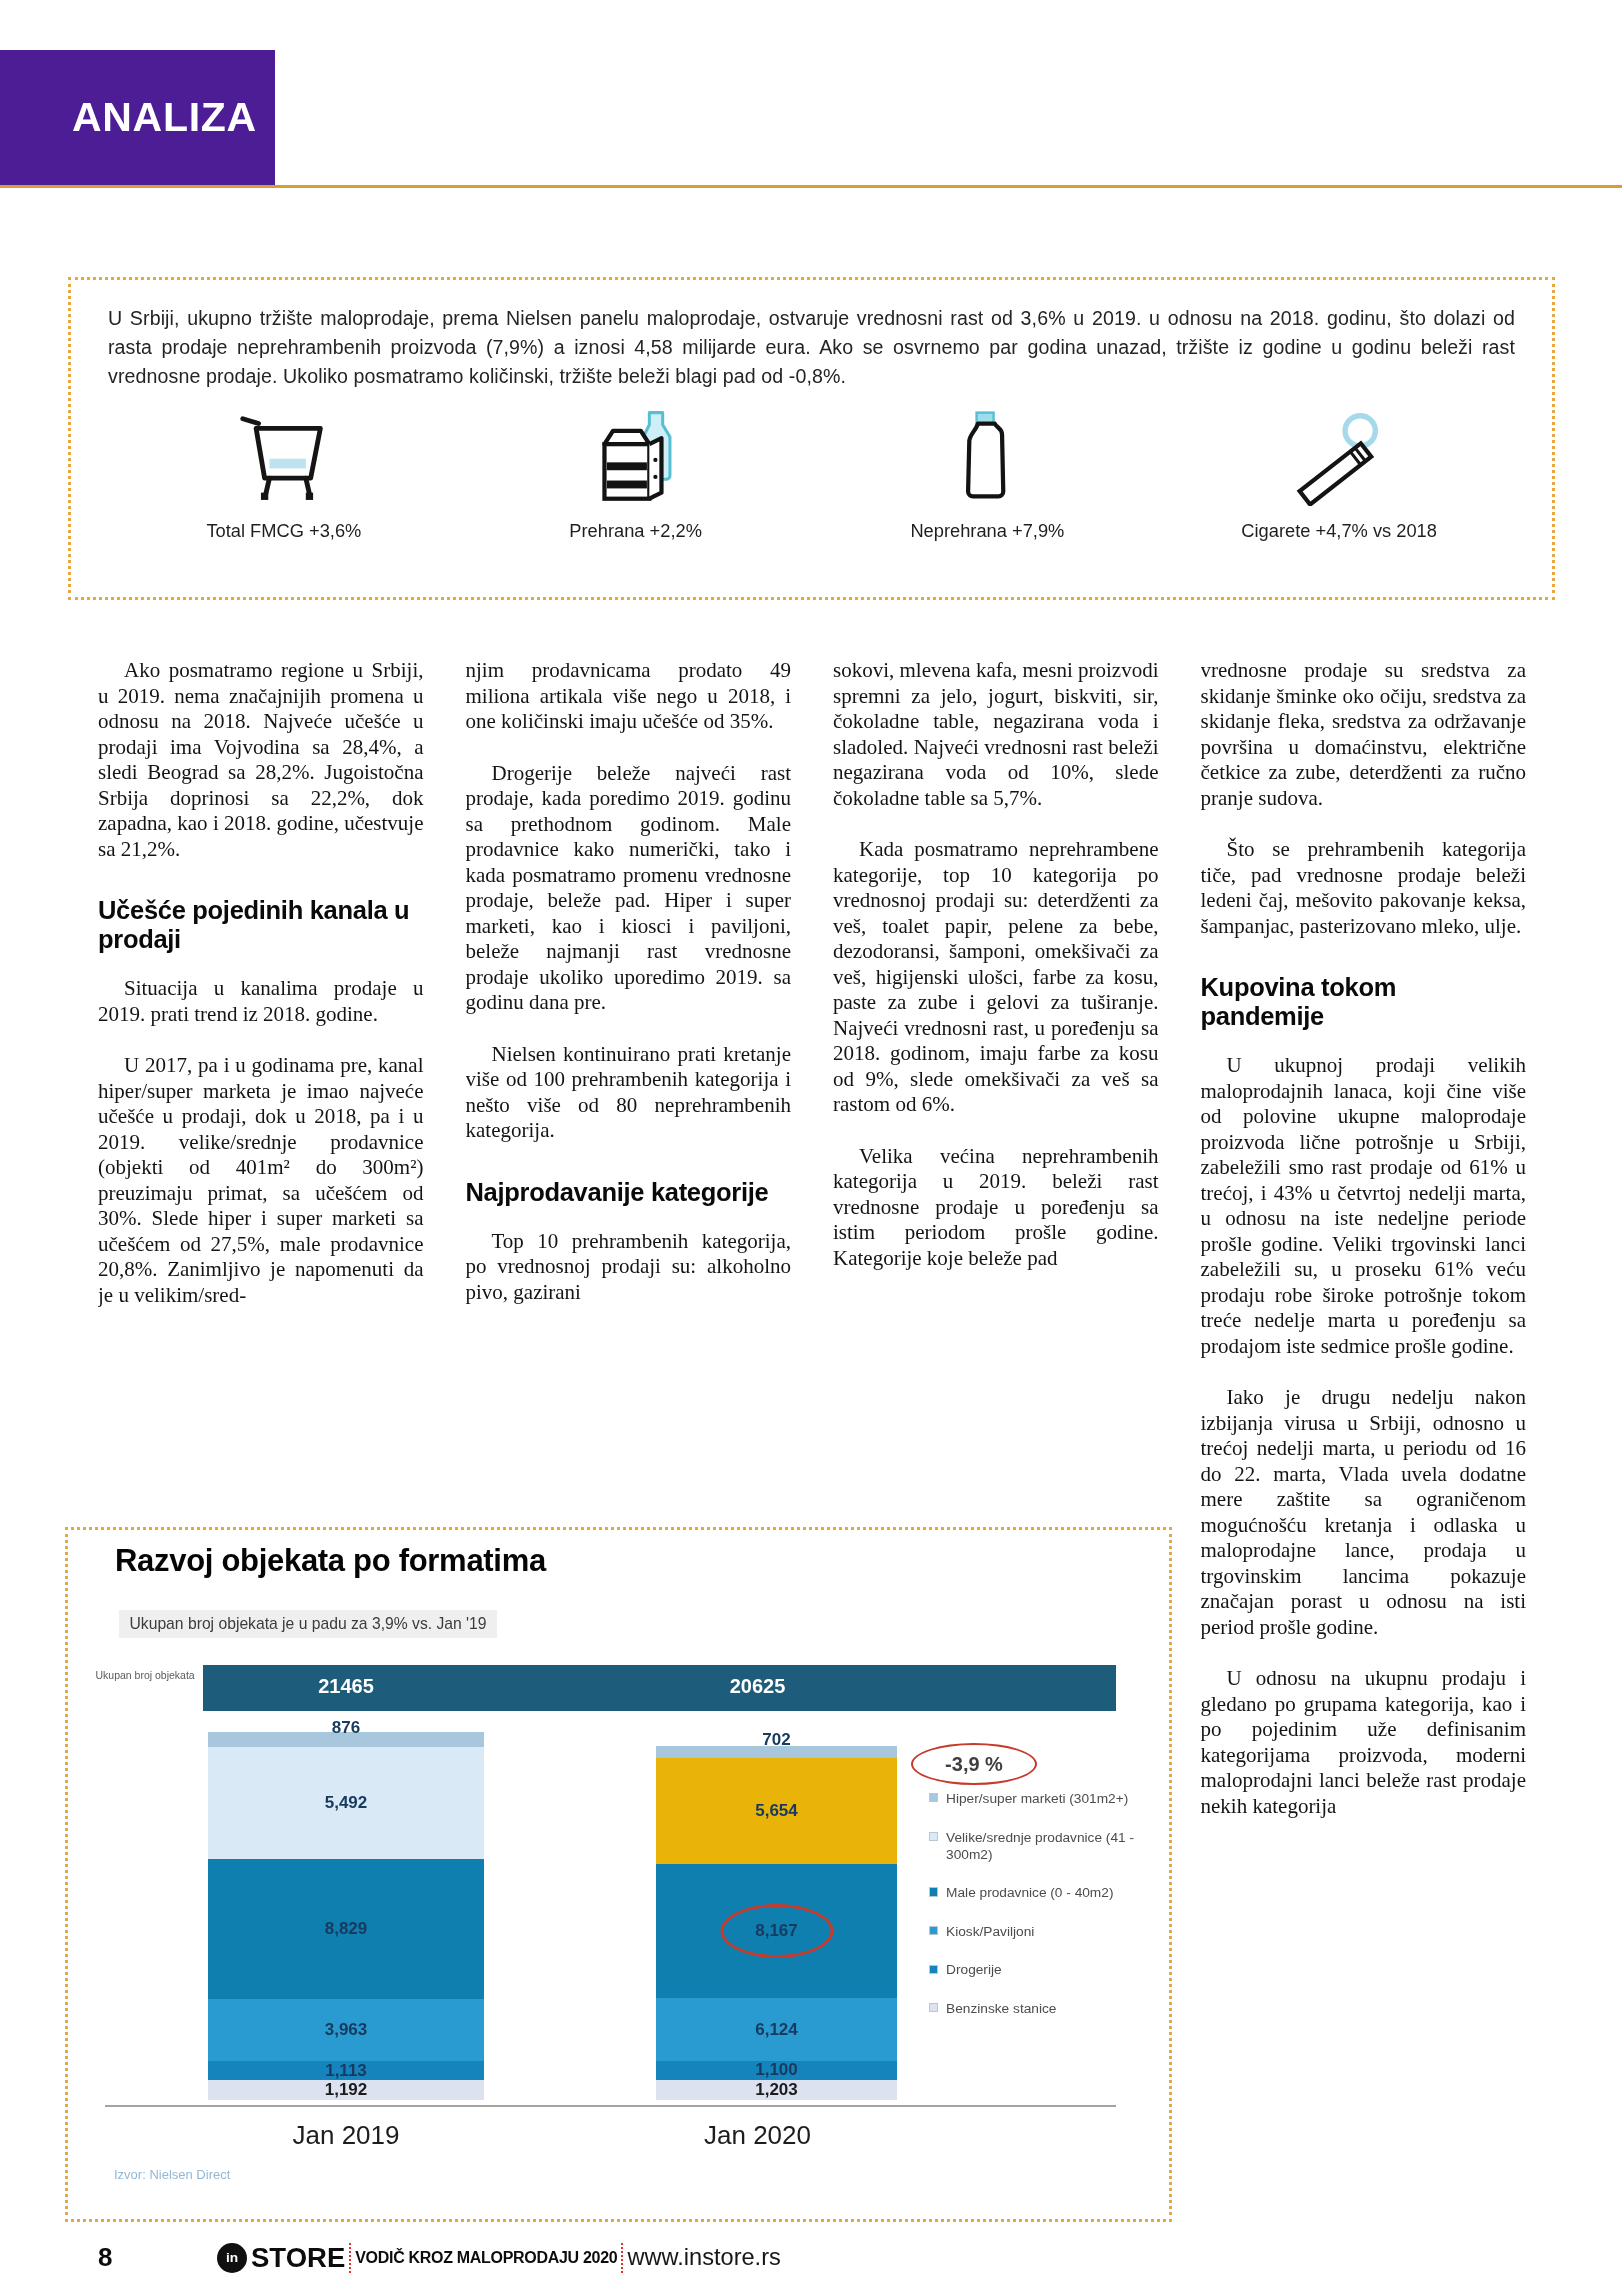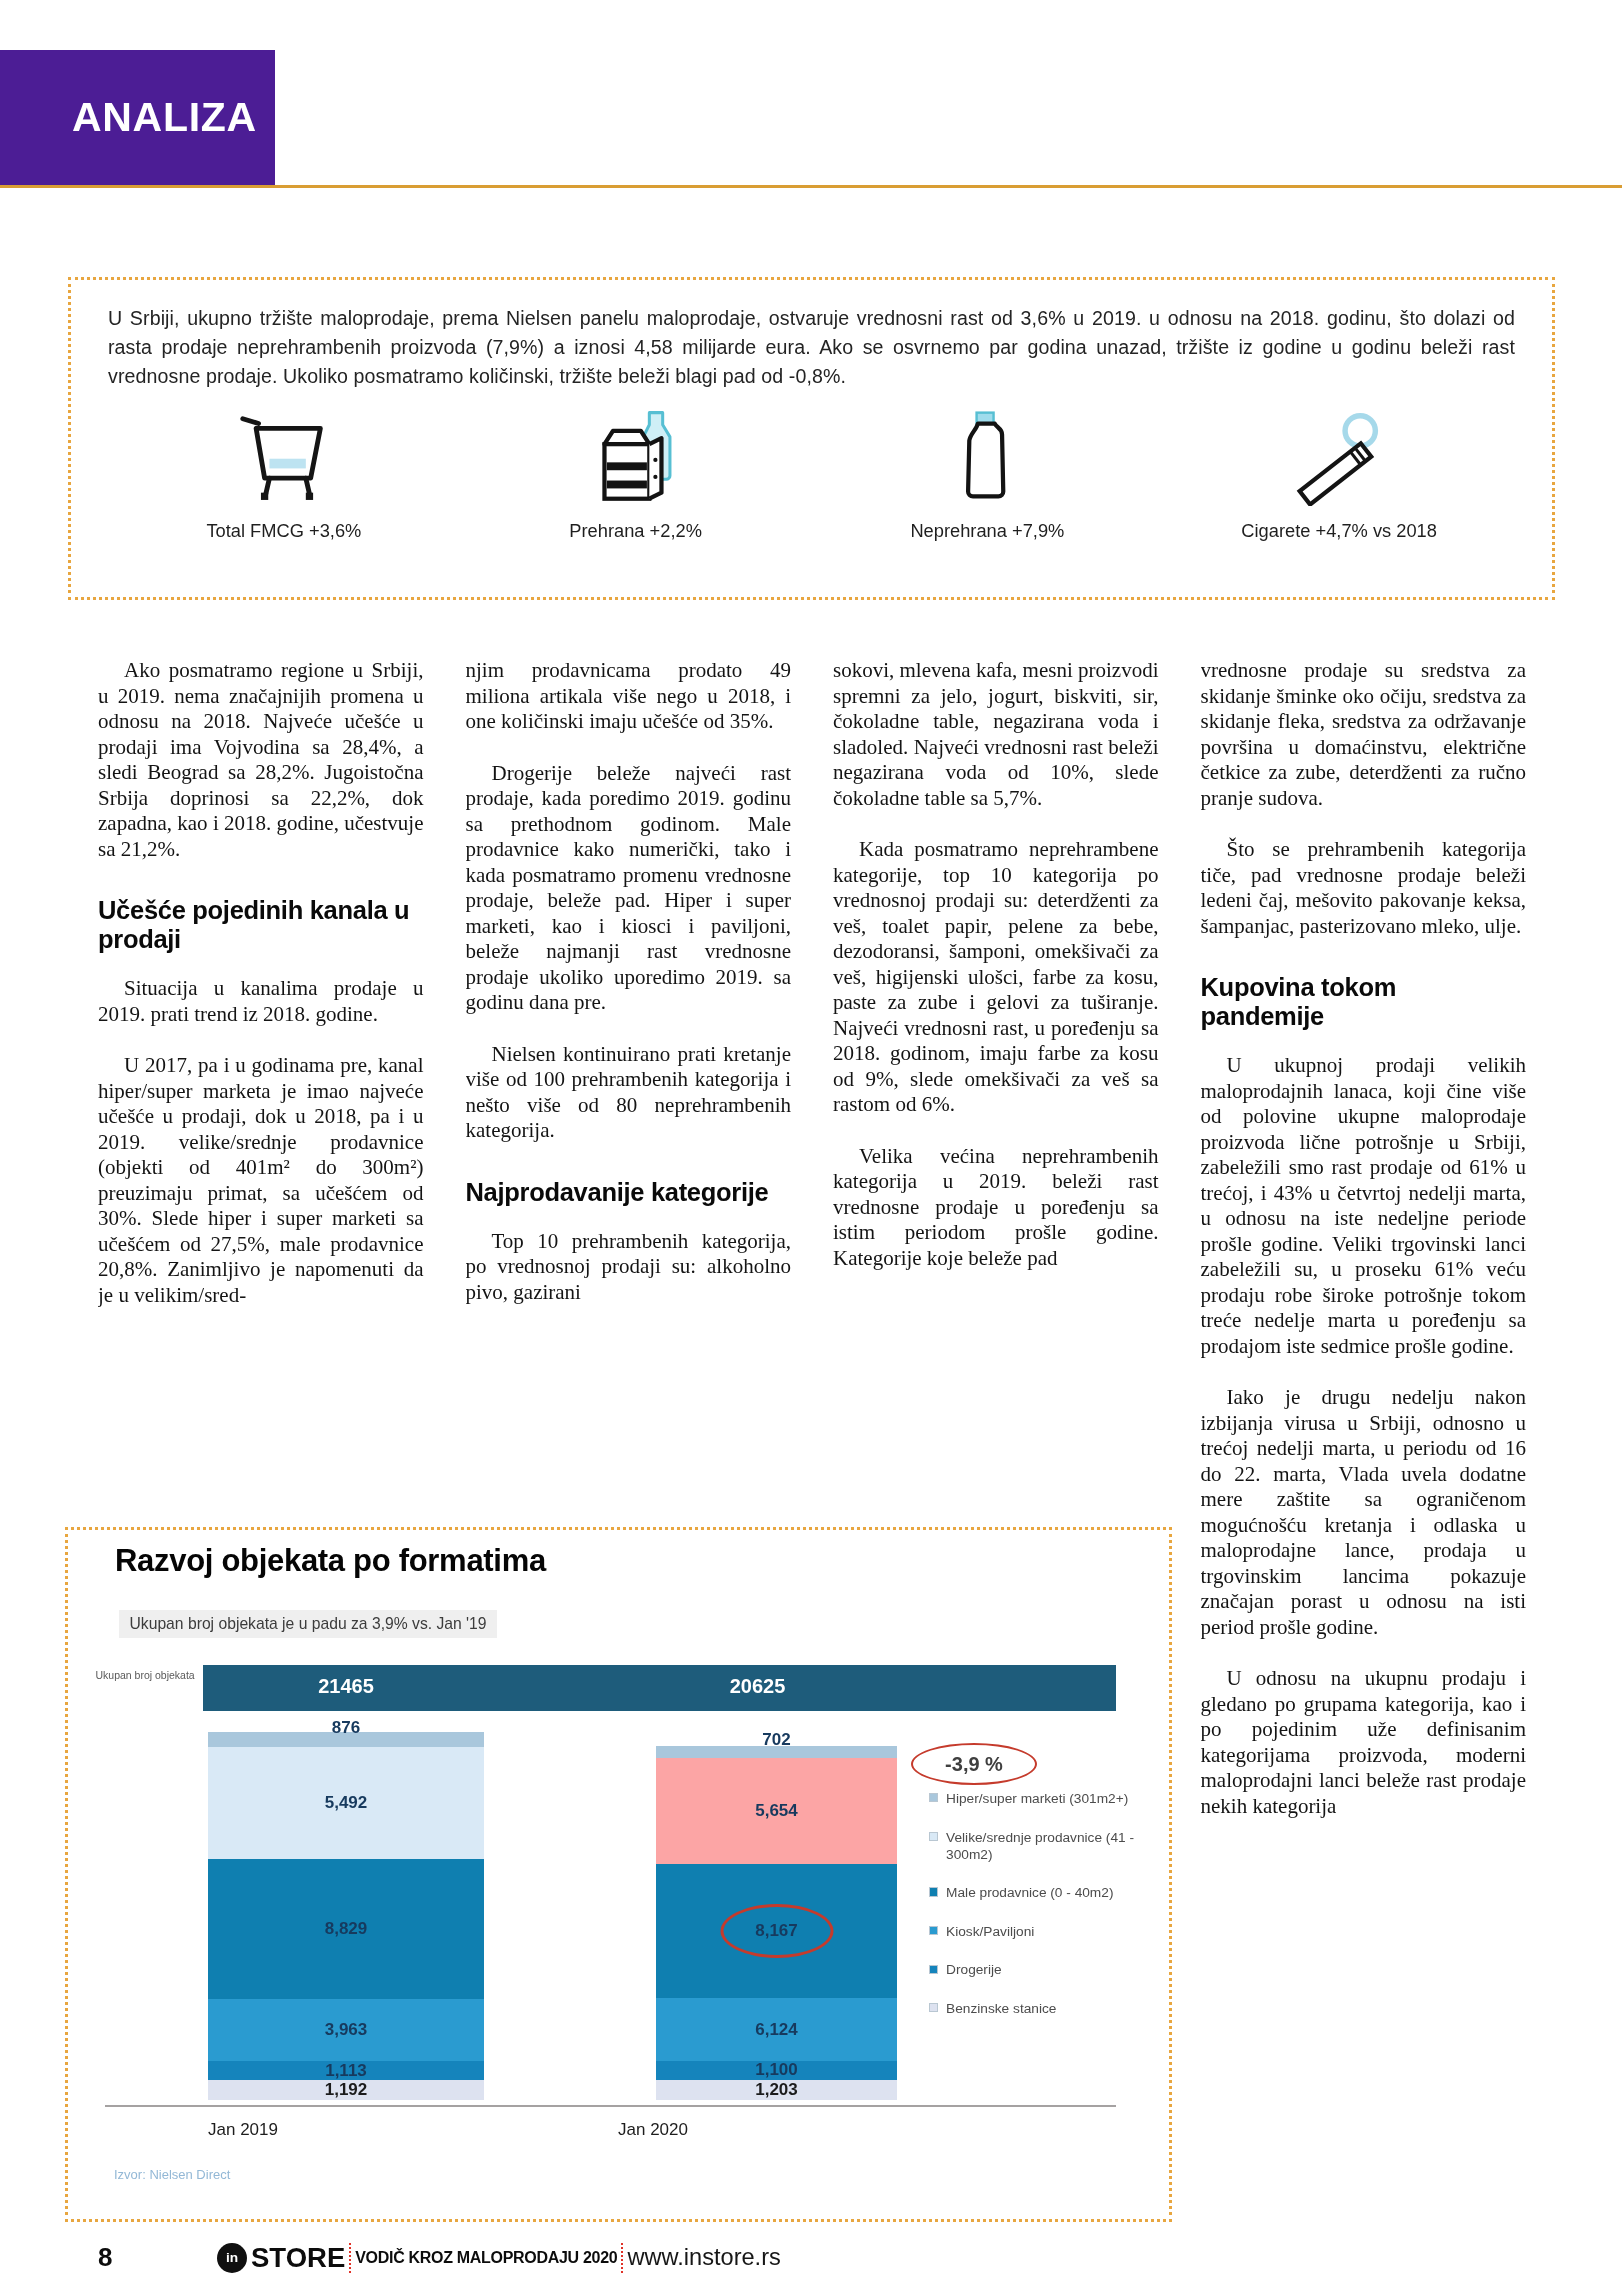--- a/index.html
+++ b/index.html
@@ -48,21 +48,21 @@
   .total-band { position:absolute; left:135px; top:135px; width:913px; height:46px; background:#1E5C7B; }
   .total-value { position:absolute; top:145px; font-size:20px; font-weight:700; color:#ffffff; text-align:center; }
   .bar { position:absolute; bottom:119px; display:flex; flex-direction:column; }
   .seg { position:relative; display:flex; align-items:center; justify-content:center; }
   .seg-label { font-size:17px; font-weight:700; color:#173A5E; white-space:nowrap; }
   .seg-label.lift { transform:translateY(-11.8px); }
   .seg-label.on-light { color:#1c1c1c; }
   .circle-anno { position:absolute; left:50%; top:50%; transform:translate(-50%,-50%);
                  width:113px; height:54px; border:3.3px solid #C53B2C; border-radius:50%; pointer-events:none; }
   .axis { position:absolute; left:37px; top:575px; width:1011px; height:2px; background:#a5a2a2; }
-  .x-label { position:absolute; top:590px; font-size:17px; color:#1d1d1d; text-align:left; }
+  .x-label { position:absolute; top:590px; font-size:26px; color:#1d1d1d; text-align:center; }
   .legend { position:absolute; left:861px; top:260px; width:225px; }
   .legend-item { display:flex; align-items:flex-start; margin-bottom:21.6px; font-size:13.7px;
                  line-height:17px; color:#4c4c4c; }
   .legend-swatch { width:9.2px; height:9.2px; margin:3.3px 7.9px 0 0; flex:none; border:0.7px solid #b9c7d2; }
   .total-change { position:absolute; left:843px; top:213px; width:126px; height:42px;
                   border:2.6px solid #C53B2C; border-radius:50%; display:flex; align-items:center;
                   justify-content:center; font-size:20px; font-weight:700; color:#3f3f3f; }
   .source { position:absolute; left:46px; top:637px; font-size:13px; color:#93B8D6; }
 
   
@@ -224,21 +224,21 @@
         <div class="seg" style="height: 20px; background: rgb(221, 226, 240);">
           <span class="seg-label on-light">1,192</span>
         </div>
       </div>
       <div class="total-value" style="left: 140px; width: 276px;">21465</div>
       <div class="x-label" style="left: 140px; width: 276px;">Jan 2019</div>
       <div class="bar" style="left: 550px; width: 279px; height: 354px; padding-left: 38px;">
         <div class="seg" style="height: 11.8px; background: rgb(169, 199, 220);">
           <span class="seg-label lift">702</span>
         </div>
-        <div class="seg" style="height: 110px; background: #fca5a5;">
+        <div class="seg" style="height: 110px; background: #eab308;">
           <span class="seg-label">5,654</span>
         </div>
         <div class="seg" style="height: 140px; background: rgb(15, 127, 176);">
           <span class="seg-label">8,167</span>
           <div class="circle-anno"></div>
         </div>
         <div class="seg" style="height: 65px; background: rgb(42, 155, 208);">
           <span class="seg-label">6,124</span>
         </div>
         <div class="seg" style="height: 19px; background: rgb(21, 132, 188);">

